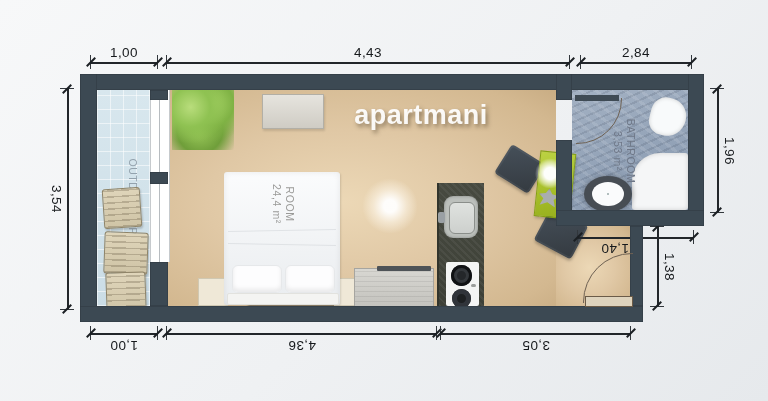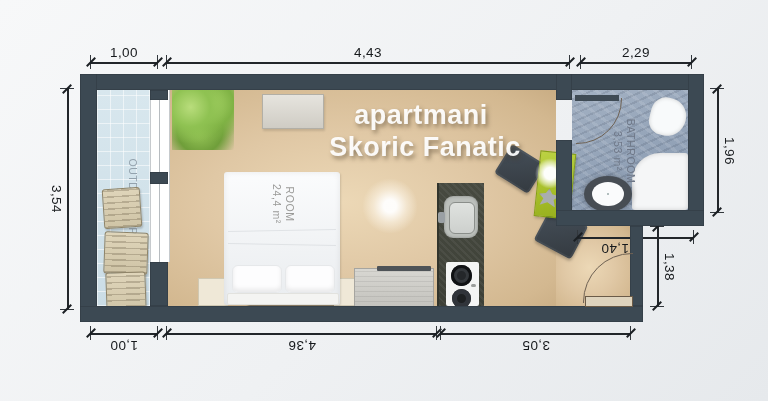--- a/index.html
+++ b/index.html
@@ -166,21 +166,21 @@
     <span class="tick" style="left:161px;top:61px;"></span>
       <span class="tick" style="left:564px;top:61px;"></span>
     <span class="dimtxt" style="left:368px;top:52px;">4,43</span>
   </div>
   <div>
     <div class="dl h" style="left:581px;top:62px;width:111px;"></div>
     <span class="extv" style="left:580px;top:55px;"></span>
       <span class="extv" style="left:691px;top:55px;"></span>
     <span class="tick" style="left:575px;top:61px;"></span>
       <span class="tick" style="left:686px;top:61px;"></span>
-    <span class="dimtxt" style="left:636px;top:52px;">2,29</span>
+    <span class="dimtxt" style="left:636px;top:52px;">2,84</span>
   </div>
 
   <div>
     <div class="dl v" style="left:67px;top:89px;height:221px;"></div>
     <span class="exth" style="left:60px;top:88px;"></span>
       <span class="exth" style="left:60px;top:309px;"></span>
     <span class="tick" style="left:61px;top:88px;"></span>
       <span class="tick" style="left:61px;top:308px;"></span>
     <span class="dimtxt r90" style="left:56px;top:199px;">3,54</span>
   </div>
@@ -231,15 +231,14 @@
   <div>
     <div class="dl h" style="left:441px;top:333px;width:190px;"></div>
     <span class="extv" style="left:440px;top:326px;"></span>
       <span class="extv" style="left:630px;top:326px;"></span>
     <span class="tick" style="left:435px;top:332px;"></span>
       <span class="tick" style="left:625px;top:332px;"></span>
     <span class="dimtxt r180" style="left:536px;top:345px;">3,05</span>
   </div>
 
   <div class="wm" style="left:421px;top:100px;">apartmani</div>
-  <div class="wm" style="left:425px;top:132px;">Skoric Fanatic</div>
 
 </div>
 
 </body></html>

